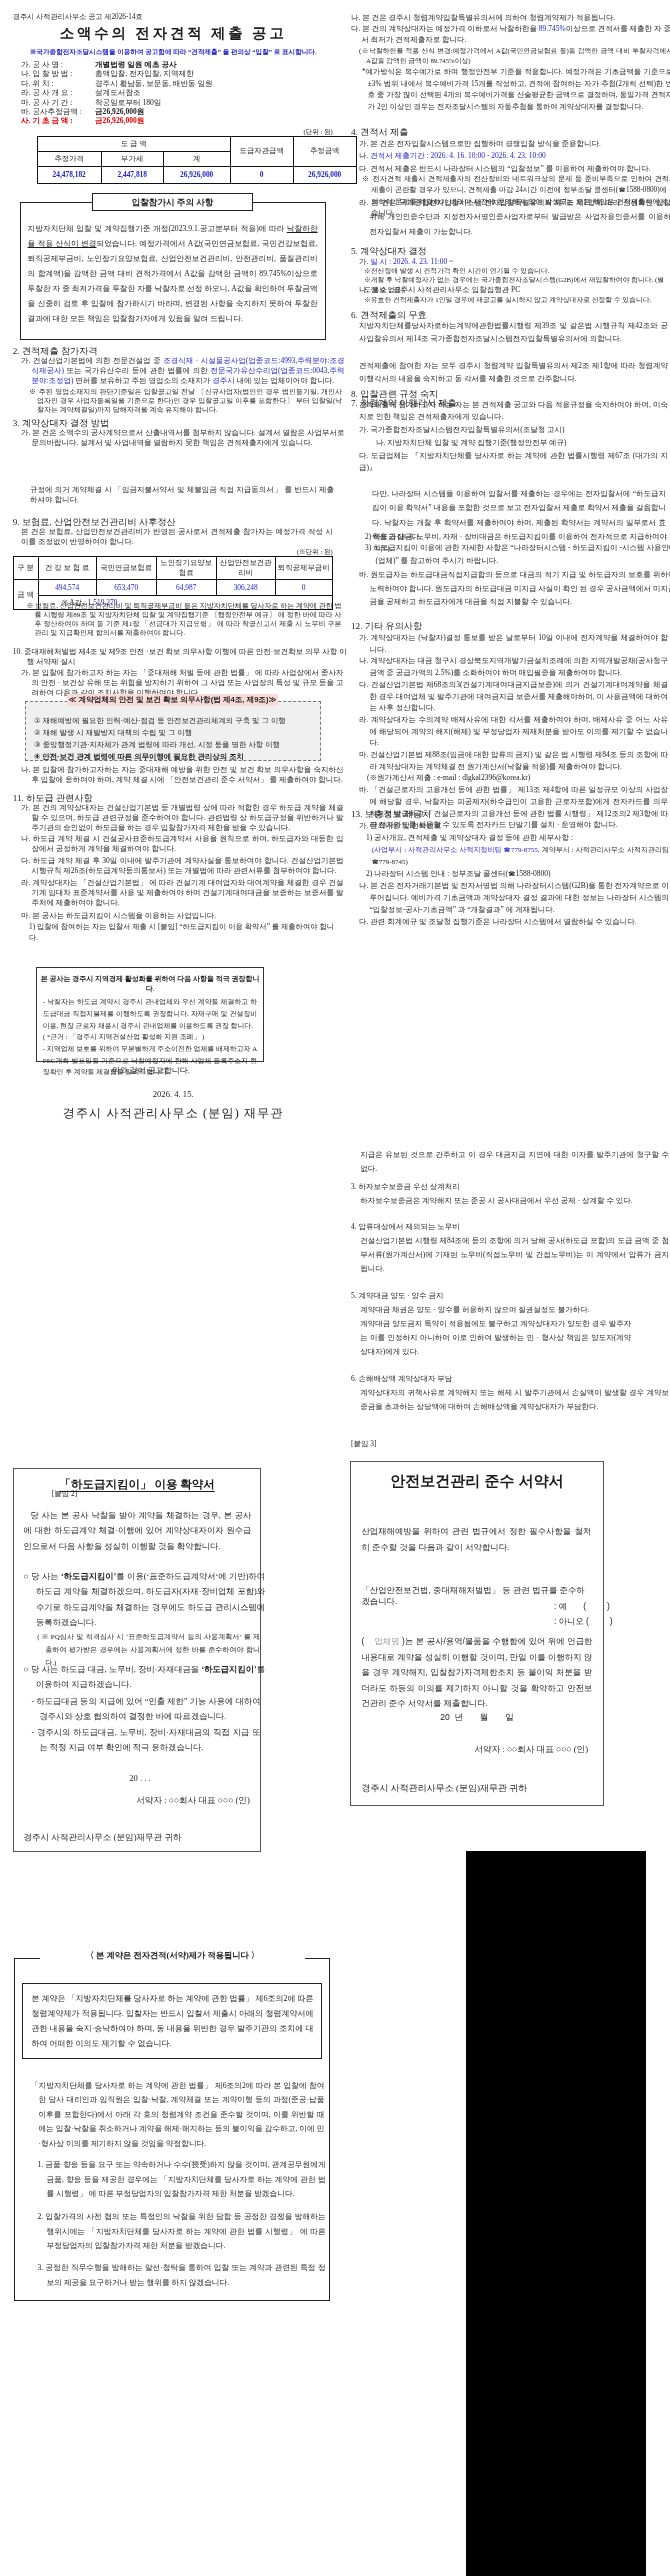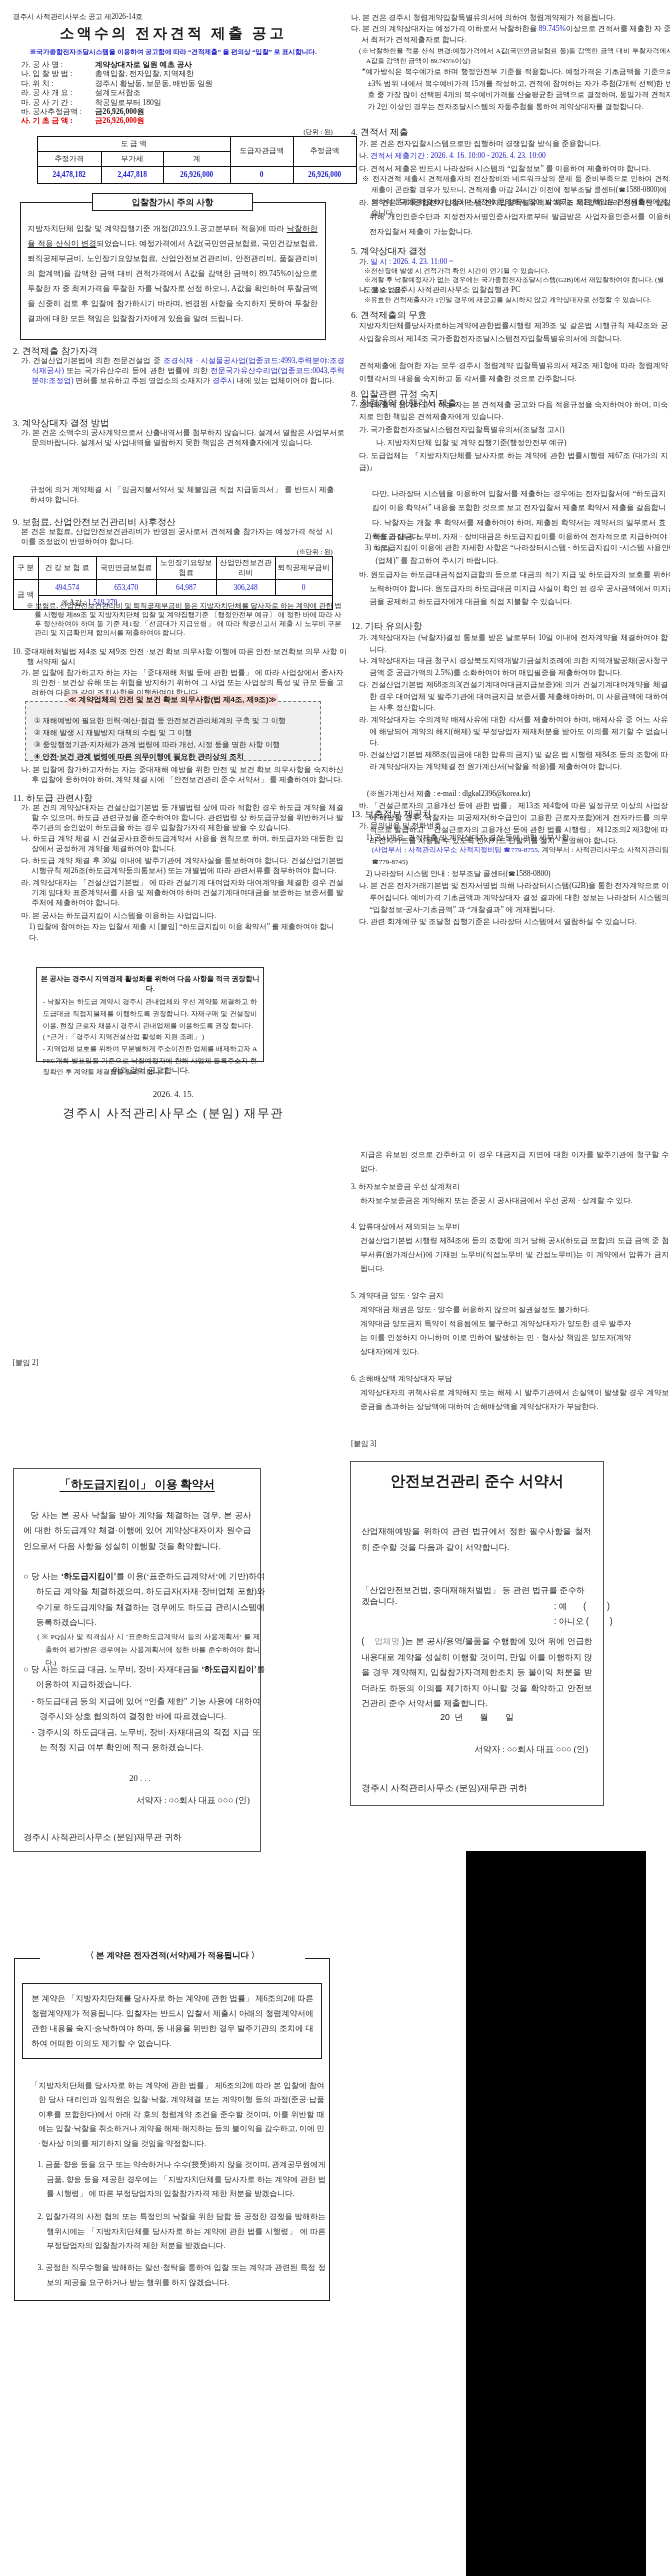--- a/index.html
+++ b/index.html
@@ -31,21 +31,21 @@
 
 <div class="page">
 
   <p class="b" style="top:11.5px;left:12.7px;font-size:7.2px;">경주시 사적관리사무소 공고 제2026-14호</p>
 
   <h1 class="b ctr bold" style="top:24px;left:12.7px;width:321px;font-size:14.4px;letter-spacing:2.9px;font-weight:bold;margin:0;">소액수의 전자견적 제출 공고</h1>
 
   <p class="b ctr blue bold" style="top:48px;left:12.7px;width:321px;font-size:6.6px;">※국가종합전자조달시스템을 이용하여 공고함에 따라  “견적제출” 을 편의상  “입찰” 로 표시합니다.</p>
 
   <div class="b" style="top:60px;left:21px;width:313px;">
-    <p class="itm"><span class="lbl">가. 공    사    명 :</span><span class="bold">계약상대자로 일원 예초 공사</span></p>
+    <p class="itm"><span class="lbl">가. 공    사    명 :</span><span class="bold">개별법령 일원 예초 공사</span></p>
     <p class="itm"><span class="lbl">나. 입  찰  방  법 :</span><span>총액입찰, 전자입찰, 지역제한</span></p>
     <p class="itm"><span class="lbl">다. 위           치 :</span><span>경주시 황남동, 보문동, 배반동 일원</span></p>
     <p class="itm"><span class="lbl">라. 공  사  개  요 :</span><span>설계도서참조</span></p>
     <p class="itm"><span class="lbl">마. 공  사  기  간 :</span><span>착공일로부터 180일</span></p>
     <p class="itm"><span class="lbl">바. 공사추정금액 :</span><span class="bold">금26,926,000원</span></p>
     <p class="itm red bold"><span class="lbl">사. 기  초  금  액 :</span><span>금26,926,000원</span></p>
   </div>
 
   <p class="b rt" style="top:128px;left:12.7px;width:320px;font-size:6.6px;">(단위 : 원)</p>
 
@@ -84,20 +84,21 @@
     <p class="p" style="padding:18.4px 7px 0 7px;font-size:7.7px;line-height:15px;">
       <span>지방자치단체 입찰 및 계약집행기준 개정(2023.9.1.공고분부터 적용)에 따라 </span><span class="u">낙찰하한율 적용 산식이 변경</span><span>되었습니다.  예정가격에서  A값(국민연금보험료,  국민건강보험료,  퇴직공제부금비, 노인장기요양보험료, 산업안전보건관리비, 안전관리비, 품질관리비의 합계액)을 감액한 금액 대비 견적가격에서 A값을 감액한 금액이 89.745%이상으로 투찰한 자 중 최저가격을 투찰한 자를 낙찰자로 선정 하오니, A값을 확인하여 투찰금액을 신중히 검토 후 입찰에 참가하시기 바라며, 변경된 사항을 숙지하지 못하여 투찰한 결과에 대한 모든 책임은 입찰참가자에게 있음을 알려 드립니다.</span>
     </p>
   </div>
   <div class="b box ctr bold" style="top:193px;left:92px;width:159px;height:16px;line-height:16px;font-size:8.6px;z-index:2;">입찰참가시 주의 사항</div>
 
   <p class="b hd" style="top:345px;left:12.7px;">2. 견적제출 참가자격</p>
   <p class="b p hang" style="top:356px;left:21px;width:313px;line-height:10.2px;">
     <span>가. 건설산업기본법에 의한 전문건설업 중 </span><span class="blue">조경식재 · 시설물공사업(업종코드:4993,주력분야:조경식재공사)</span><span> 또는 국가유산수리 등에 관한 법률에 의한 </span><span class="blue">전문국가유산수리업(업종코드:0043,주력분야:조정업)</span><span> 면허를 보유하고 주된 영업소의 소재지가 </span><span class="blue">경주시</span><span> 내에 있는 업체이어야 합니다.</span>
   </p>
+  <p class="b p sm" style="top:388px;left:29px;width:305px;padding-left:8px;text-indent:-8px;line-height:9.2px;">※ 주된 영업소재지의 판단기준일은 입찰공고일 전날 〔신규사업자(법인인 경우 법인등기일, 개인사업자인 경우 사업자등록일을 기준으로 한다)인 경우 입찰공고일 이후를 포함한다〕 부터 입찰일(낙찰자는 계약체결일)까지 당해자격을 계속 유지해야 합니다.</p>
 
   <p class="b hd" style="top:417px;left:12.7px;">3. 계약상대자 결정 방법</p>
   <p class="b p hang" style="top:428px;left:21px;width:313px;line-height:10.2px;">가. 본 건은 소액수의 공사계약으로서 산출내역서를 첨부하지 않습니다. 설계서 열람은 사업부서로 문의바랍니다. 설계서 및 사업내역을 열람하지 못한 책임은 견적제출자에게 있습니다.</p>
 
   <p class="b p" style="top:485px;left:30px;width:304px;line-height:10.2px;">규정에 의거 계약체결 시 「임금지불서약서 및 체불임금 직접 지급동의서」 를 반드시 제출하셔야 합니다.</p>
 
   <p class="b hd" style="top:516px;left:12.7px;">9. 보험료, 산업안전보건관리비 사후정산</p>
   <p class="b p" style="top:527px;left:21px;width:312px;line-height:10.2px;">본 건은 보험료, 산업안전보건관리비가 반영된 공사로서 견적제출 참가자는 예정가격 작성 시 이를 조정없이 반영하여야 합니다.</p>
 
   <p class="b rt" style="top:548px;left:12.7px;width:320px;font-size:6.6px;">(※단위 : 원)</p>
@@ -216,21 +217,21 @@
   <p class="b p hang" style="top:542px;left:365px;width:301px;line-height:12.7px;">3) 하도급지킴이 이용에 관한 자세한 사항은  “나라장터시스템 - 하도급지킴이 -시스템 사용안내(업체)” 를 참고하여 주시기 바랍니다.</p>
   <p class="b p hang" style="top:568px;left:359px;width:306px;line-height:13.6px;">바. 원도급자는 하도급대금직접지급합의 등으로 대금의 적기 지급 및 하도급자의 보호를 위하여 노력하여야 합니다. 원도급자의 하도급대금 미지급 사실이 확인 된 경우 공사금액에서 미지급금을 공제하고 하도급자에게 대금을 직접 지불할 수 있습니다.</p>
 
   <p class="b hd" style="top:620px;left:351px;">12. 기타 유의사항</p>
   <div class="b" style="top:632px;left:359px;width:309px;">
     <p class="p hang" style="line-height:11.7px;">가. 계약상대자는 (낙찰자)결정 통보를 받은 날로부터 10일 이내에 전자계약을 체결하여야 합니다.</p>
     <p class="p hang" style="line-height:11.7px;">나. 계약상대자는 대금 청구시 경상북도지역개발기금설치조례에 의한 지역개발공채(공사청구금액 중 공급가액의 2.5%)를 소화하여야 하며 매입필증을 제출하여야 합니다.</p>
     <p class="p hang" style="line-height:11.7px;">다. 건설산업기본법 제68조의3(건설기계대여대금지급보증)에 의거 건설기계대여계약을 체결한 경우 대여업체 및 발주기관에 대여금지급 보증서를 제출해야하며, 미 사용금액에 대하여는 사후 정산합니다.</p>
     <p class="p hang" style="line-height:11.7px;">라. 계약상대자는 수의계약 배제사유에 대한 각서를 제출하여야 하며, 배제사유 중 어느 사유에 해당되어 계약의 해지(해제) 및 부정당업자 제재처분을 받아도 이의를 제기할 수 없습니다.</p>
     <p class="p hang" style="line-height:11.7px;">마. 건설산업기본법 제88조(임금에 대한 압류의 금지) 및 같은 법 시행령 제84조 등의 조항에 따라 계약상대자는 계약체결 전 원가계산서(낙찰율 적용)를 제출하여야 합니다.</p>
-    <p class="p" style="line-height:11.7px;padding-left:8px;margin-top:16px;">(※원가계산서 제출 : e-mail : dlgkal2396@korea.kr)</p>
+    <p class="p" style="line-height:11.7px;padding-left:8px;">(※원가계산서 제출 : e-mail : dlgkal2396@korea.kr)</p>
     <p class="p hang" style="line-height:11.7px;">바. 「건설근로자의 고용개선 등에 관한 법률」 제13조 제4항에 따른 일정규모 이상의 사업장에 해당할 경우, 낙찰자는 피공제자(하수급인이 고용한 근로자포함)에게 전자카드를 의무적으로 발급하고 「건설근로자의 고용개선 등에 관한 법률 시행령」 제12조의2 제3항에 따라 전자카드를 사용할 수 있도록 전자카드 단말기를 설치 · 운영해야 합니다.</p>
   </div>
 
   <p class="b hd" style="top:808px;left:351px;">13. 보충정보 제공처</p>
   <div class="b" style="top:820px;left:359px;width:310px;">
     <p class="p" style="line-height:12px;">가. 문의내용 및 전화번호</p>
     <p class="p" style="line-height:12px;padding-left:7px;">1) 공사개요, 견적제출 및 계약상대자 결정 등에 관한 세부사항 :</p>
     <p class="p" style="line-height:12px;padding-left:12.7px;font-size:7px;">
       <span class="blue">(사업부서 : 사적관리사무소 사적지정비팀 ☎779-8755,</span><span> 계약부서 : 사적관리사무소 사적지관리팀 ☎779-8745)</span>
     </p>
@@ -245,21 +246,21 @@
     <p class="p" style="line-height:14px;padding-left:9.2px;">하자보수보증금은 계약해지 또는 준공 시 공사대금에서 우선 공제 · 상계할 수 있다.</p>
     <p class="p" style="line-height:14px;margin-top:12.7px;">4. 압류대상에서 제외되는 노무비</p>
     <p class="p" style="line-height:14px;padding-left:9.2px;">건설산업기본법 시행령 제84조에 등의 조항에 의거 당해 공사(하도급 포함)의 도급 금액 중 첨부서류(원가계산서)에 기재된 노무비(직접노무비 및 간접노무비)는 이 계약에서 압류가 금지됩니다.</p>
     <p class="p" style="line-height:14px;margin-top:12.7px;">5. 계약대금 양도 · 양수 금지</p>
     <p class="p" style="line-height:14px;padding-left:9.2px;">계약대금 채권은 양도 · 양수를 허용하지 않으며 질권설정도 불가하다.</p>
     <p class="p" style="line-height:14px;padding-left:9.2px;width:271px;">계약대금 양도금지 특약이 적용됨에도 불구하고 계약상대자가 양도한 경우 발주자는 이를 인정하지 아니하며 이로 인하여 발생하는 민 · 형사상 책임은 양도자(계약상대자)에게 있다.</p>
     <p class="p" style="line-height:14px;margin-top:12.7px;">6. 손해배상액 계약상대자 부담</p>
     <p class="p" style="line-height:14px;padding-left:9.2px;">계약상대자의 귀책사유로 계약해지 또는 해제 시 발주기관에서 손실액이 발생할 경우 계약보증금을 초과하는 상당액에 대하여 손해배상액을 계약상대자가 부담한다.</p>
   </div>
 
-  <p class="b" style="top:1358px;left:12.7px;font-size:7.5px;">[붙임 2]</p>
+  <p class="b" style="top:1489px;left:12.7px;font-size:7.5px;padding-left:39px;">[붙임 2]</p>
 
   <div class="b" style="top:1468px;left:13.2px;width:246px;height:382px;border:0.6px solid #555;">
     <p class="ctr bold" style="position:absolute;top:8px;left:0;width:100%;font-size:11.5px;text-decoration:underline;text-underline-offset:2.9px;">「하도급지킴이」 이용 확약서</p>
     <p class="p" style="position:absolute;top:39px;left:9.2px;width:228px;font-size:8.3px;line-height:15.3px;text-indent:7px;">당 사는 본 공사 낙찰을 받아 계약을 체결하는 경우, 본 공사에 대한 하도급계약 체결·이행에 있어 계약상대자이자 원수급인으로서 다음 사항을 성실히 이행할 것을 확약합니다.</p>
     <p class="p" style="position:absolute;top:100px;left:9.2px;width:229px;font-size:8.3px;line-height:15.3px;padding-left:12.7px;text-indent:-12.7px;">
       <span>○  당 사는 </span><span class="bold">‘하도급지킴이’</span><span>를 이용(‘표준하도급계약서‘에 기반)하여 하도급 계약을 체결하겠으며, 하도급자(자재·장비업체 포함)와 수기로 하도급계약을 체결하는 경우에도 하도급 관리시스템에 등록하겠습니다.</span>
     </p>
     <p class="p" style="position:absolute;top:162px;left:23px;width:215px;font-size:7.1px;line-height:13.2px;padding-left:8px;text-indent:-8px;">( ※ PQ심사 및 적격심사 시 ‘표준하도급계약서 등의 사용계획서’ 를 제출하여 평가받은 경우에는 사용계획서에 정한 바를 준수하여야 합니다.)</p>
     <p class="p" style="position:absolute;top:193px;left:9.2px;width:229px;font-size:8.3px;line-height:15.3px;padding-left:12.7px;text-indent:-12.7px;">
       <span>○  당 사는 하도급 대금, 노무비, 장비·자재대금을 </span><span class="bold">‘하도급지킴이’</span><span>를 이용하여 지급하겠습니다.</span>

